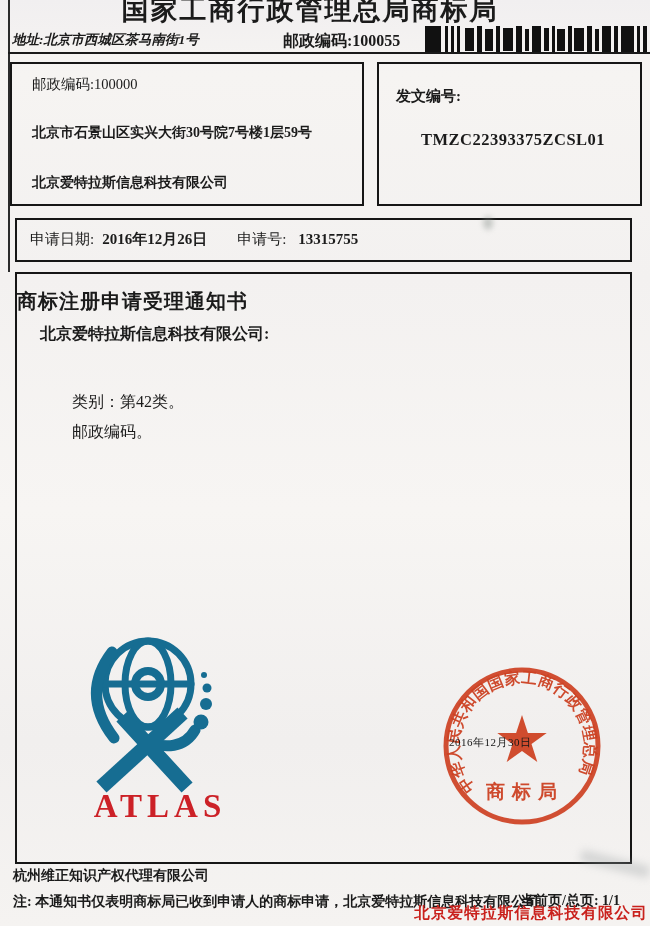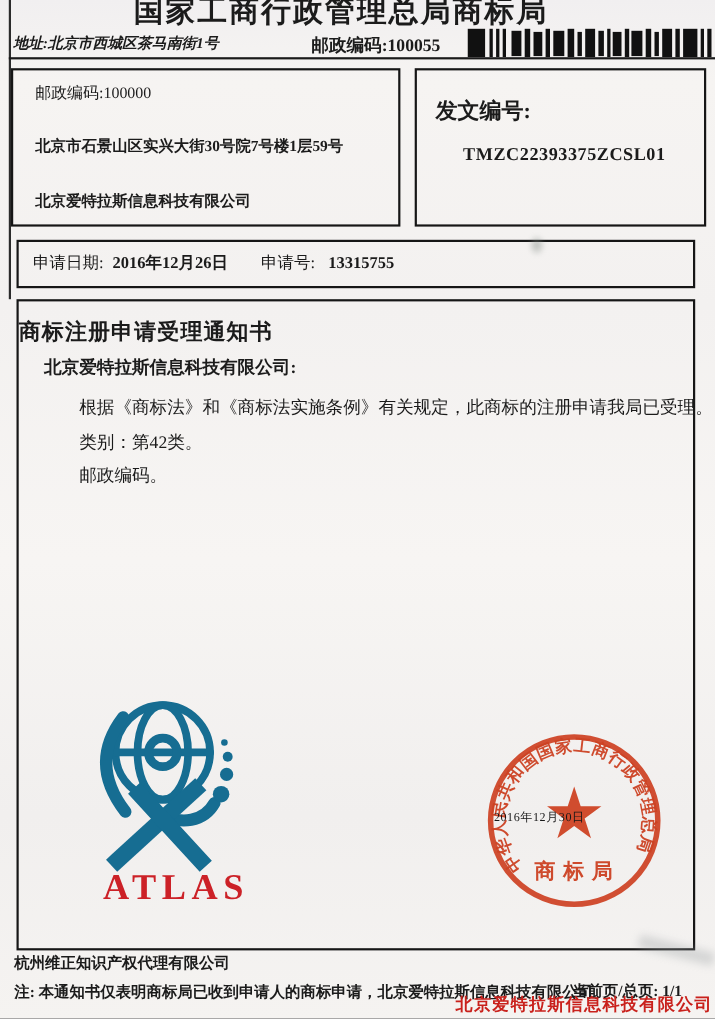--- a/index.html
+++ b/index.html
@@ -28,21 +28,21 @@
   .barcode{left:425px;top:26px;}
   .hr-top{left:8px;top:52px;width:642px;height:2px;background:#1a1a1a;}
   
   .box{border:2.5px solid #161616;background:transparent;}
   .recipient-box{left:10px;top:62px;width:350px;height:140px;}
   .rb-line1{left:20px;top:11px;font-size:14.5px;white-space:nowrap;}
   .rb-line1 .val{}
   .rb-line2{left:20px;top:60px;font-size:14px;white-space:nowrap;font-weight:600;}
   .rb-line3{left:20px;top:110px;font-size:14px;white-space:nowrap;font-weight:600;}
   .docnum-box{left:377px;top:62px;width:261px;height:140px;}
-  .dn-label{left:17px;top:23px;font-size:20px;white-space:nowrap;font-weight:600;}
+  .dn-label{left:17px;top:23px;font-size:15px;white-space:nowrap;font-weight:600;}
   .dn-value{left:42px;top:66px;font-size:16.5px;letter-spacing:.5px;font-weight:600;white-space:nowrap;}
   .application-box{left:15px;top:218px;width:613px;height:40px;}
   .ab-row{left:13px;top:10px;font-size:15px;white-space:nowrap;}
   .ab-row .g1{display:inline-block;width:8px;}
   .ab-row .g2{display:inline-block;width:30px;}
   .ab-row .g3{display:inline-block;width:12px;}
   .ab-row b{font-weight:600;}
   
   .main-box{left:15px;top:272px;width:613px;height:588px;}
   .notice-title{left:0;top:14px;width:100%;text-align:left;font-size:20px;
@@ -120,21 +120,20 @@
 
   <div class="abs box application-box">
     <div class="abs ab-row">
       <span>申请日期:</span><span class="g1"></span><b>2016年12月26日</b><span class="g2"></span><span>申请号:</span><span class="g3"></span><b>13315755</b>
     </div>
   </div>
 
   <div class="abs box main-box">
     <div class="abs notice-title">商标注册申请受理通知书</div>
     <div class="abs addressee">北京爱特拉斯信息科技有限公司:</div>
-    <div class="abs notice-body">根据《商标法》和《商标法实施条例》有关规定，此商标的注册申请我局已受理。</div>
     <div class="abs notice-cat">类别：第42类。</div>
     <div class="abs notice-close">邮政编码。</div>
 
     <svg class="abs atlas-logo" width="150" height="190" viewBox="0 0 150 190">
       <g stroke="#166d92" fill="none" stroke-linecap="round">
         <circle cx="66" cy="50" r="43" stroke-width="7"></circle>
         <ellipse cx="66" cy="50" rx="23" ry="43" stroke-width="7"></ellipse>
         <line x1="23" y1="50" x2="109" y2="50" stroke-width="7"></line>
         <circle cx="66" cy="50" r="13" stroke-width="8"></circle>
         <path d="M 30,18 Q -2,60 32,104" stroke-width="11"></path>

